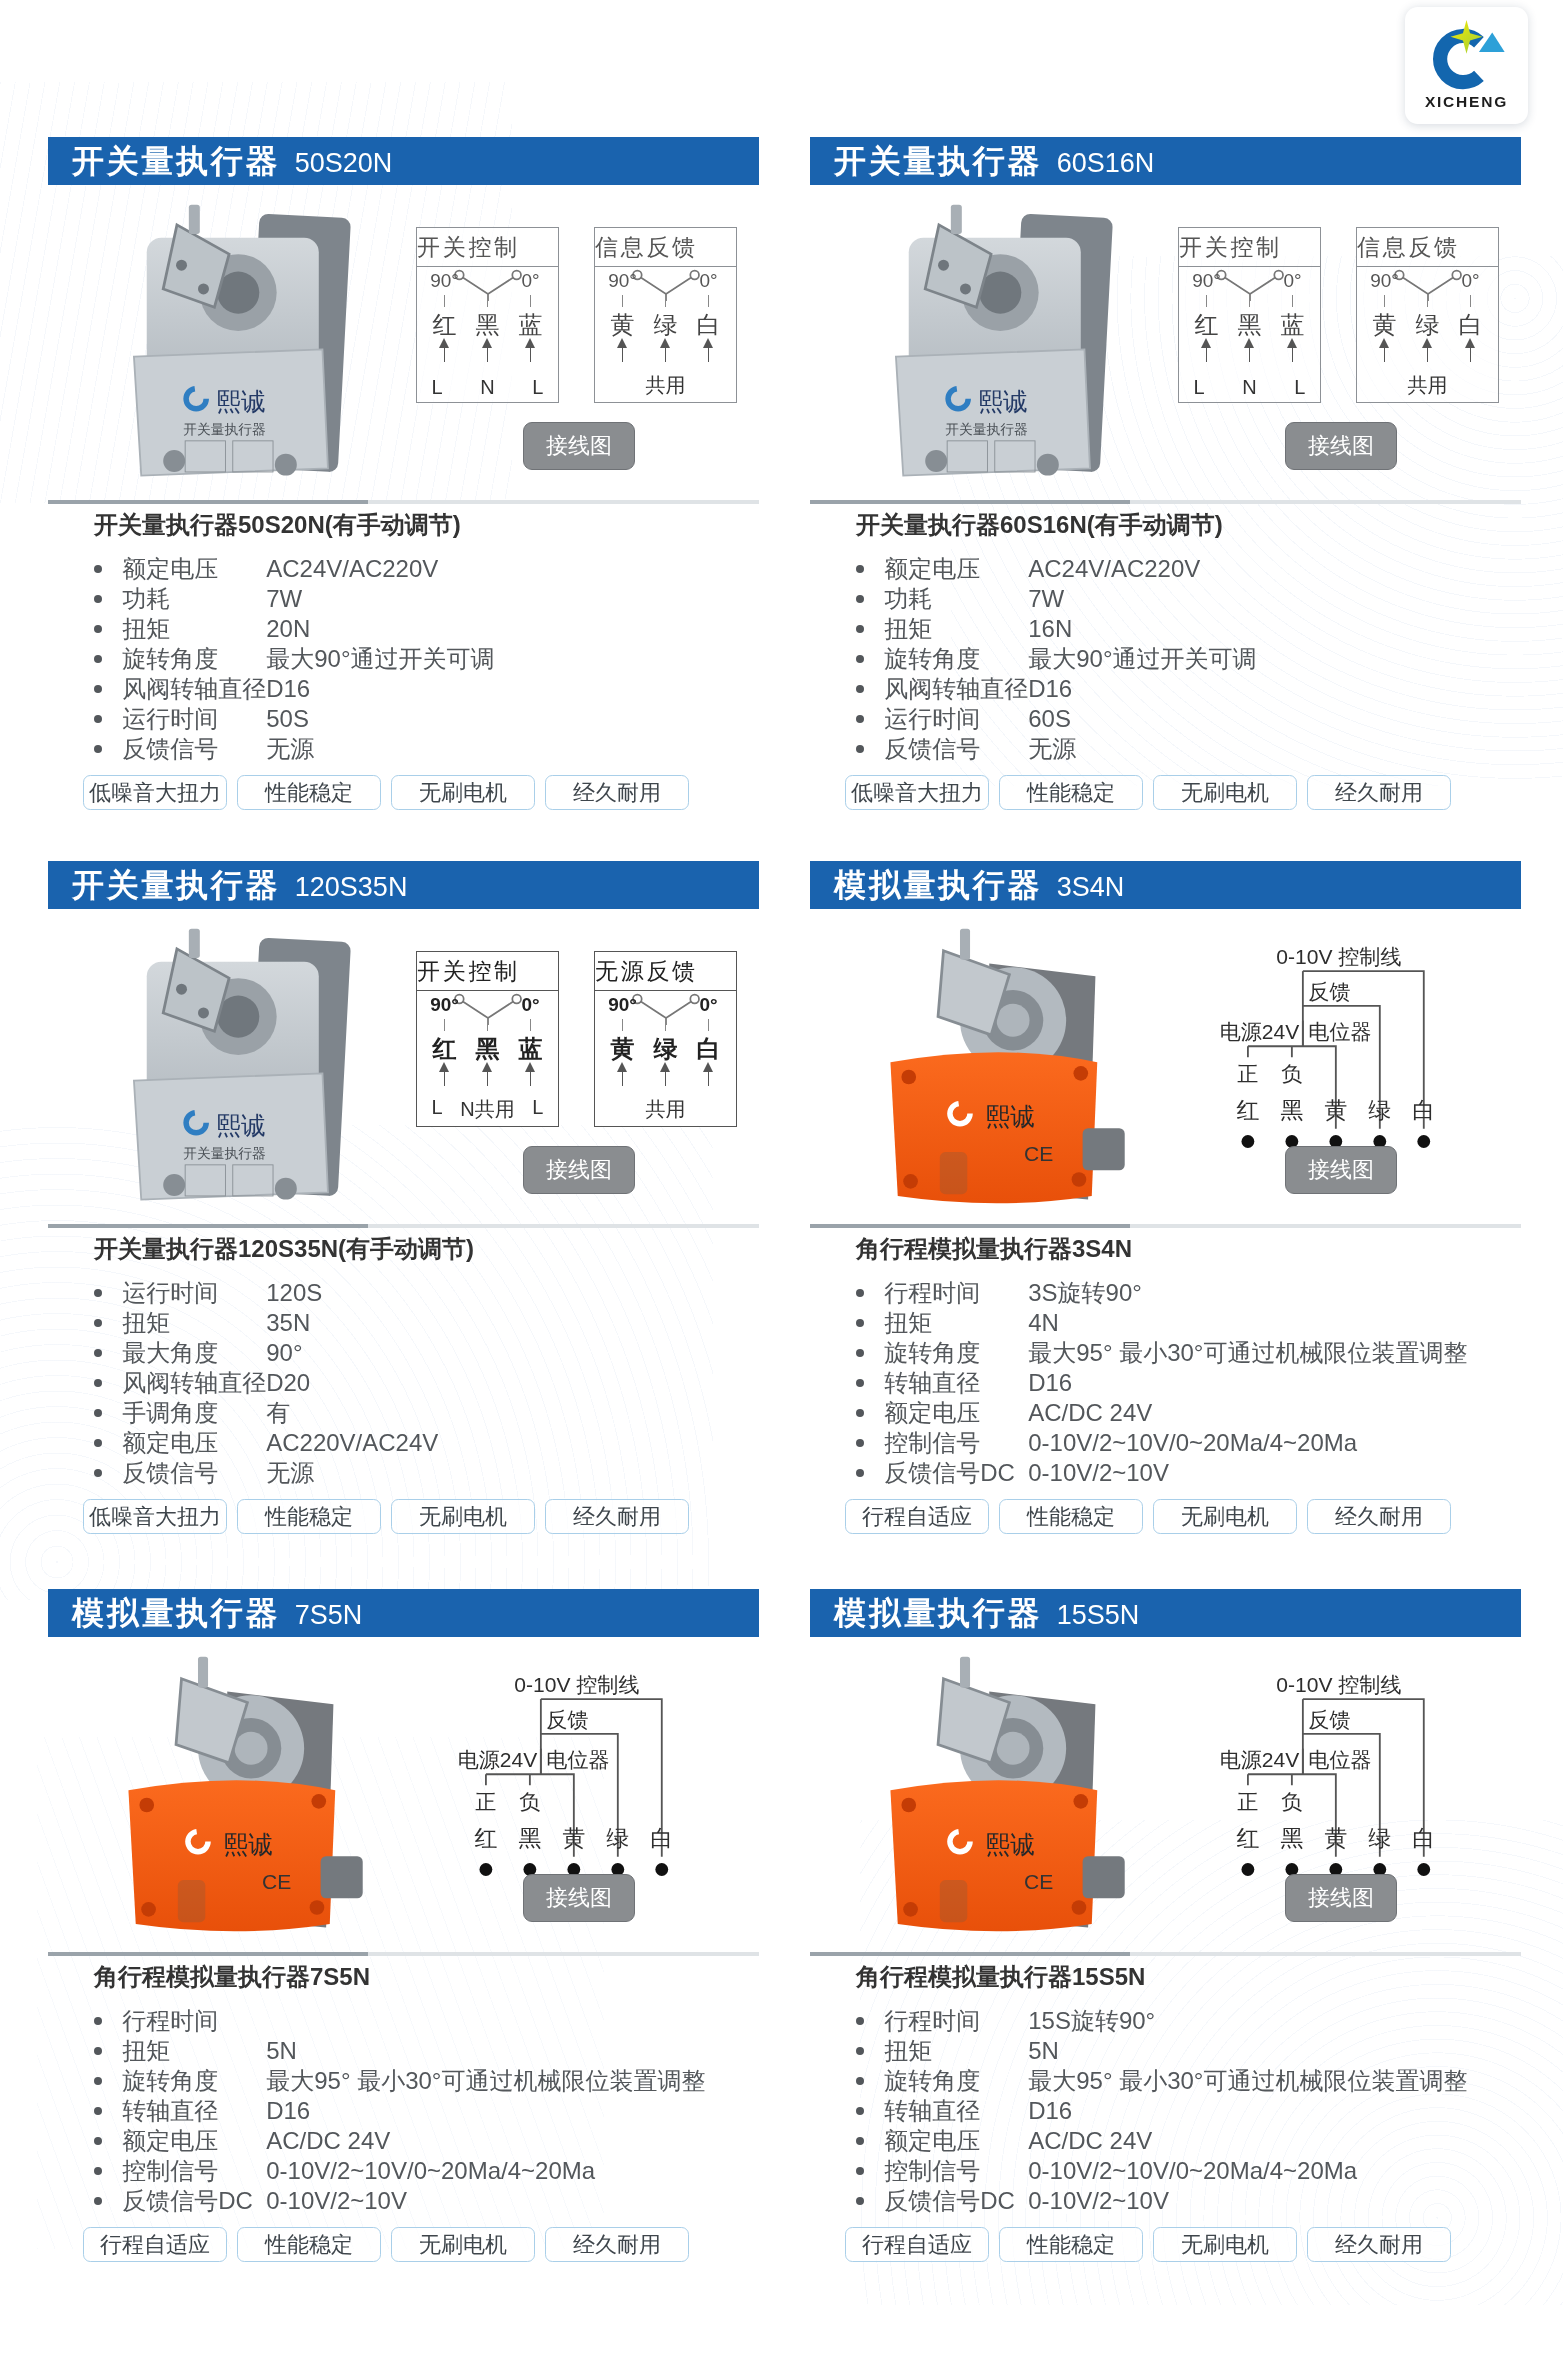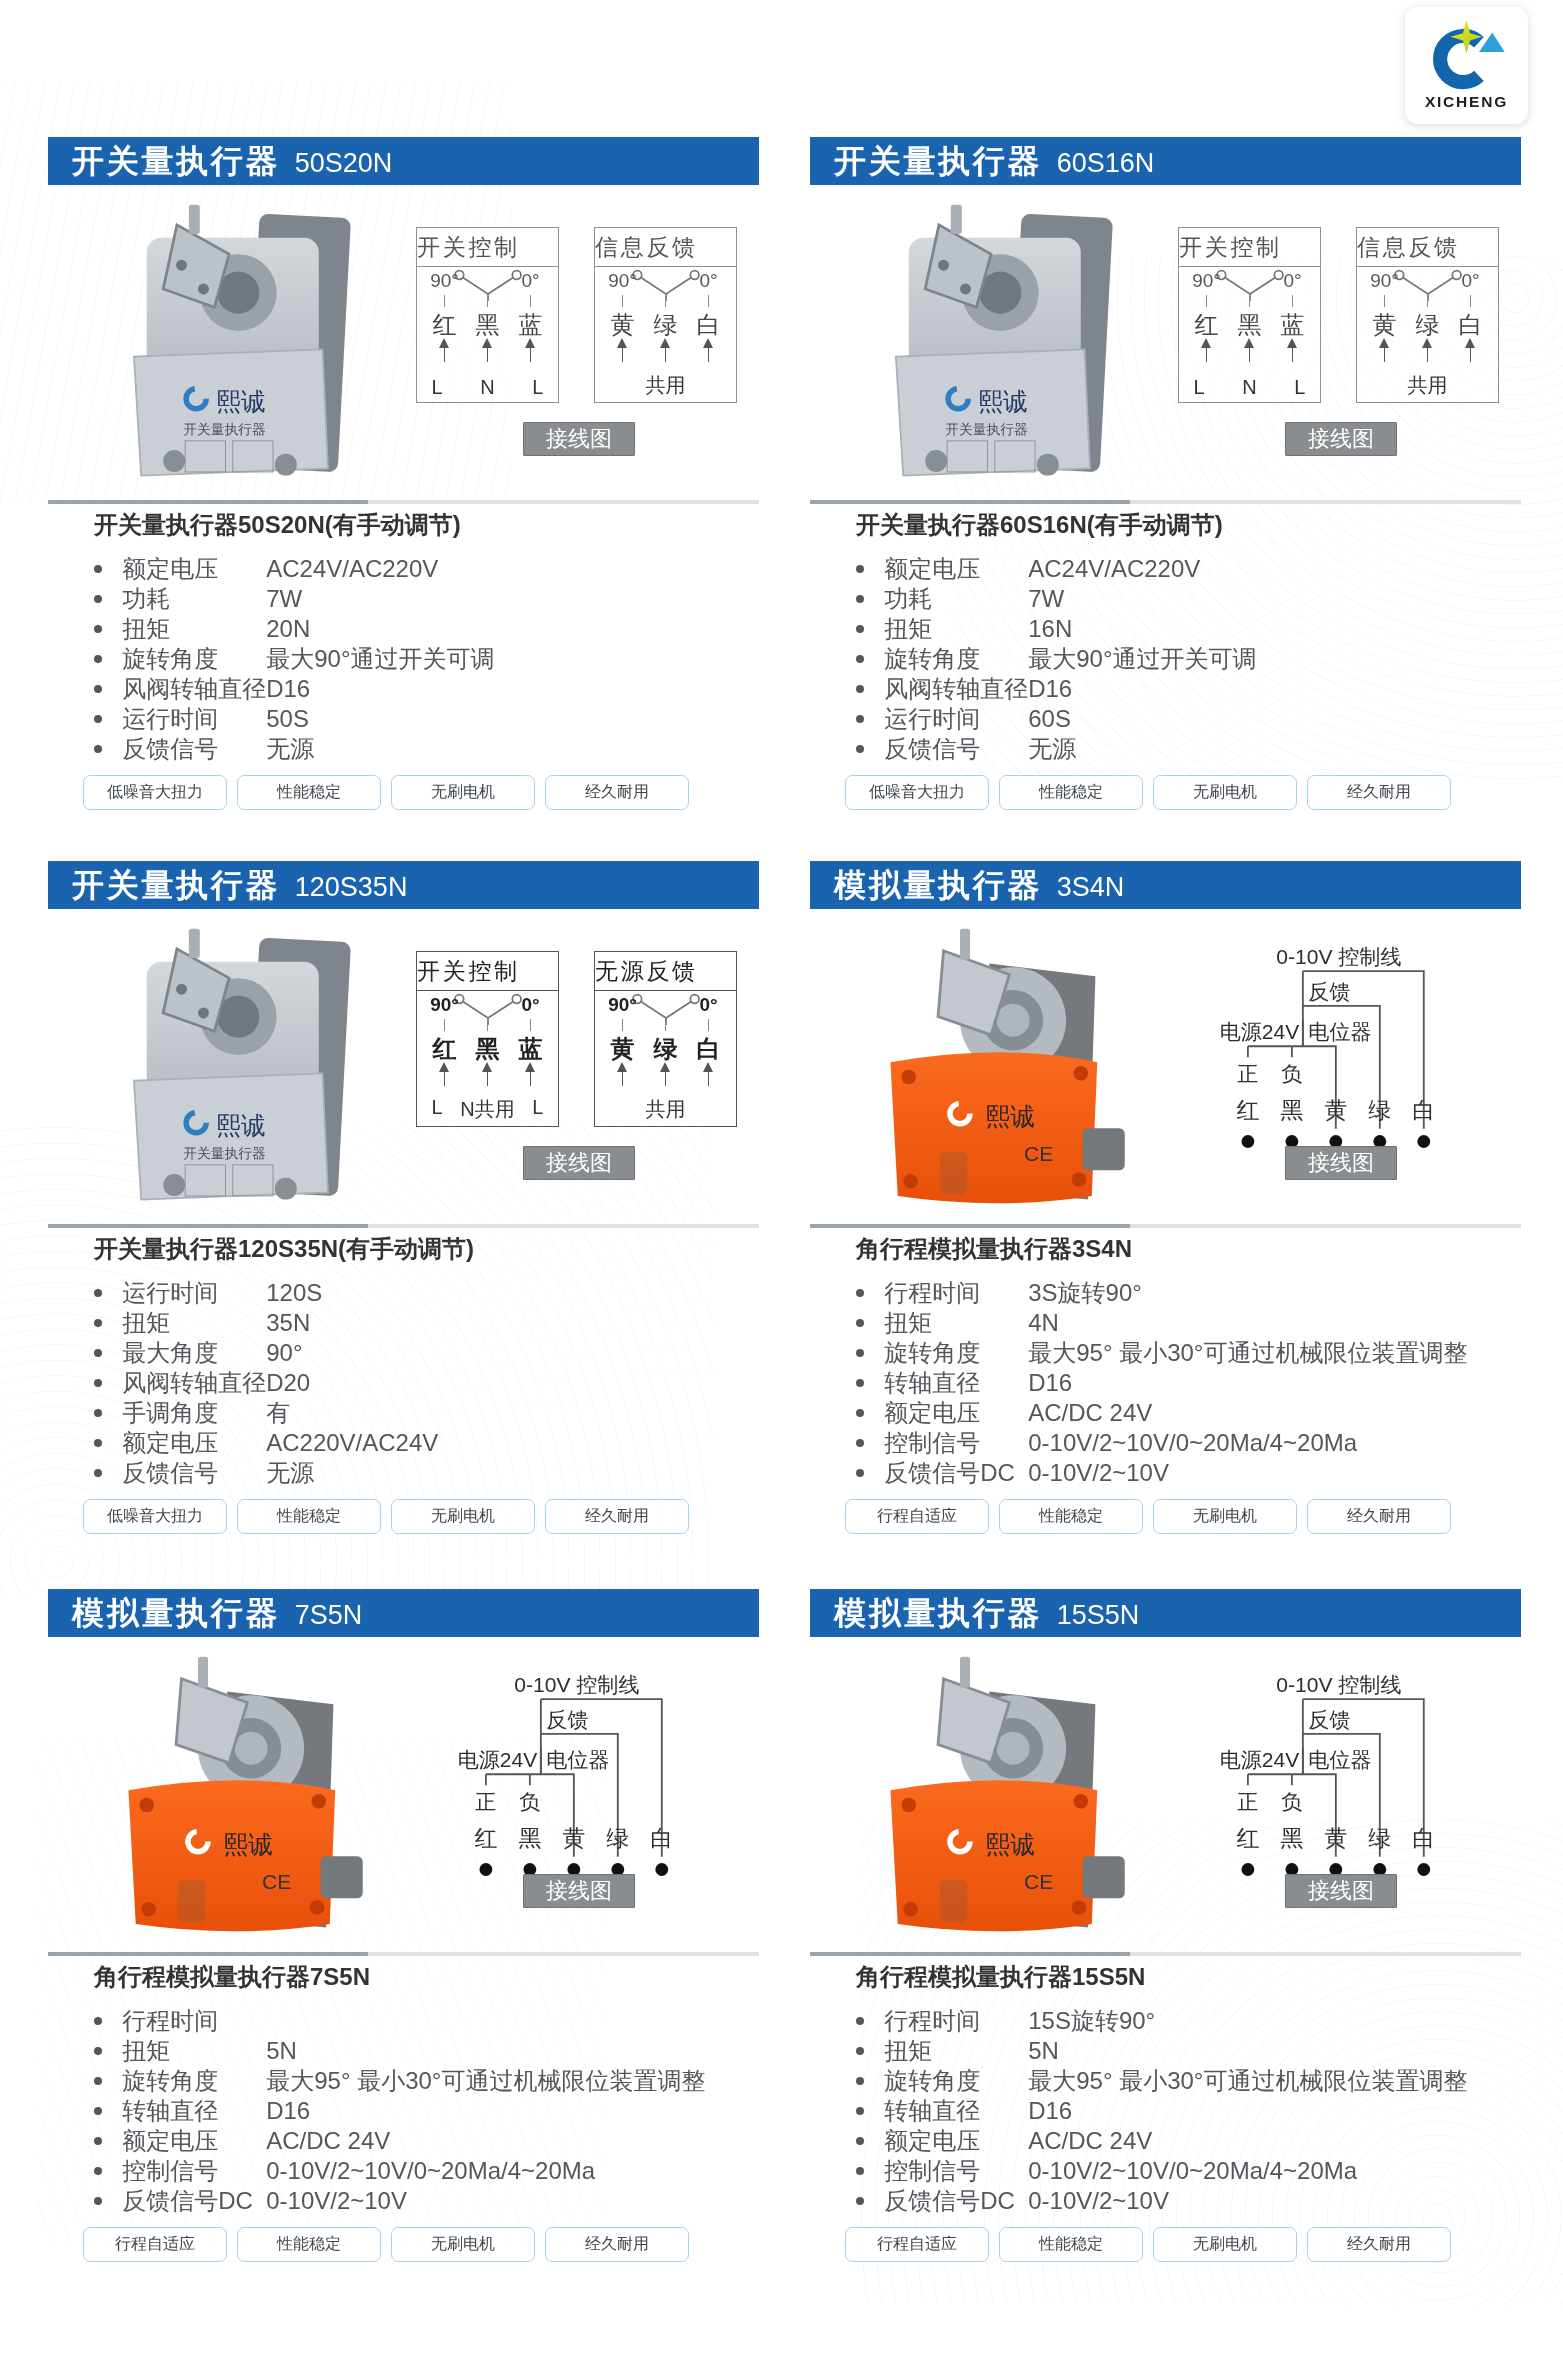--- a/index.html
+++ b/index.html
@@ -49,36 +49,36 @@
   .sw-box.bold, .sw-box.bold .sw-title{border-color:#555;color:#222;}
   .sw-box.bold .wire,.sw-box.bold .ang{color:#222;font-weight:bold;}
 
   
   .an-svg{position:absolute;left:368px;top:79px;width:334px;height:229px;}
   .an-svg .ln{stroke:#555;stroke-width:2;fill:none;}
   .an-svg text{fill:#2e2e2e;font-size:23px;font-family:"Liberation Sans","DejaVu Sans",sans-serif;}
   .an-svg text.wire-t{font-size:25px;}
   .an-svg circle{fill:#111;}
 
-  .wiring-btn{position:absolute;left:475px;top:285px;width:112px;height:34px;background:#8a8d90;border:1.8px solid #6f7276;
-              border-radius:1px;color:#fff;font-size:22px;display:flex;align-items:center;justify-content:center;box-sizing:border-box;}
+  .wiring-btn{position:absolute;left:475px;top:285px;width:112px;height:48px;background:#8a8d90;border:1.8px solid #6f7276;
+              border-radius:9px;color:#fff;font-size:22px;display:flex;align-items:center;justify-content:center;box-sizing:border-box;}
 
   .divider{position:absolute;top:363px;left:0;width:100%;height:3.7px;
            background:linear-gradient(to right,#9aa3aa 0 45%,#dfe3e6 45% 100%);}
   .sec-title{position:absolute;top:372px;left:46px;font-size:24px;font-weight:bold;color:#333;margin:0;}
 
   .specs{position:absolute;top:417px;left:46px;right:7.3px;list-style:none;margin:0;padding:0;}
   .spec-row{display:flex;align-items:center;height:30px;font-size:24px;color:#53575b;}
   .bullet{width:8.2px;height:8.2px;border-radius:50%;background:#53575b;margin-right:20px;flex:none;}
   .spec-label{width:144px;flex:none;white-space:nowrap;}
   .spec-value{flex:1;white-space:nowrap;}
 
   .badges{position:absolute;top:638px;left:35px;display:flex;gap:10px;}
   .badge{width:144px;height:35px;border:1.8px solid #a9cfe9;border-radius:7.3px;background:rgba(255,255,255,.65);
-         display:flex;align-items:center;justify-content:center;font-size:16px;color:#3f464c;box-sizing:border-box;white-space:nowrap;}
+         display:flex;align-items:center;justify-content:center;font-size:22px;color:#3f464c;box-sizing:border-box;white-space:nowrap;}
 
   .footer{position:absolute;left:0;top:2298px;width:1564px;height:80px;background:#1d66b2;color:#fff;
           display:flex;align-items:center;justify-content:center;font-size:35px;letter-spacing:6.4px;}
   .footer .fline{width:155px;height:2.7px;background:#fff;}
   .footer .ftext{margin:0 38px;}
 
   .defs{position:absolute;width:0;height:0;overflow:hidden;}
   .dev-text{font-family:"Liberation Sans","DejaVu Sans",sans-serif;}
 </style>
 </head>

